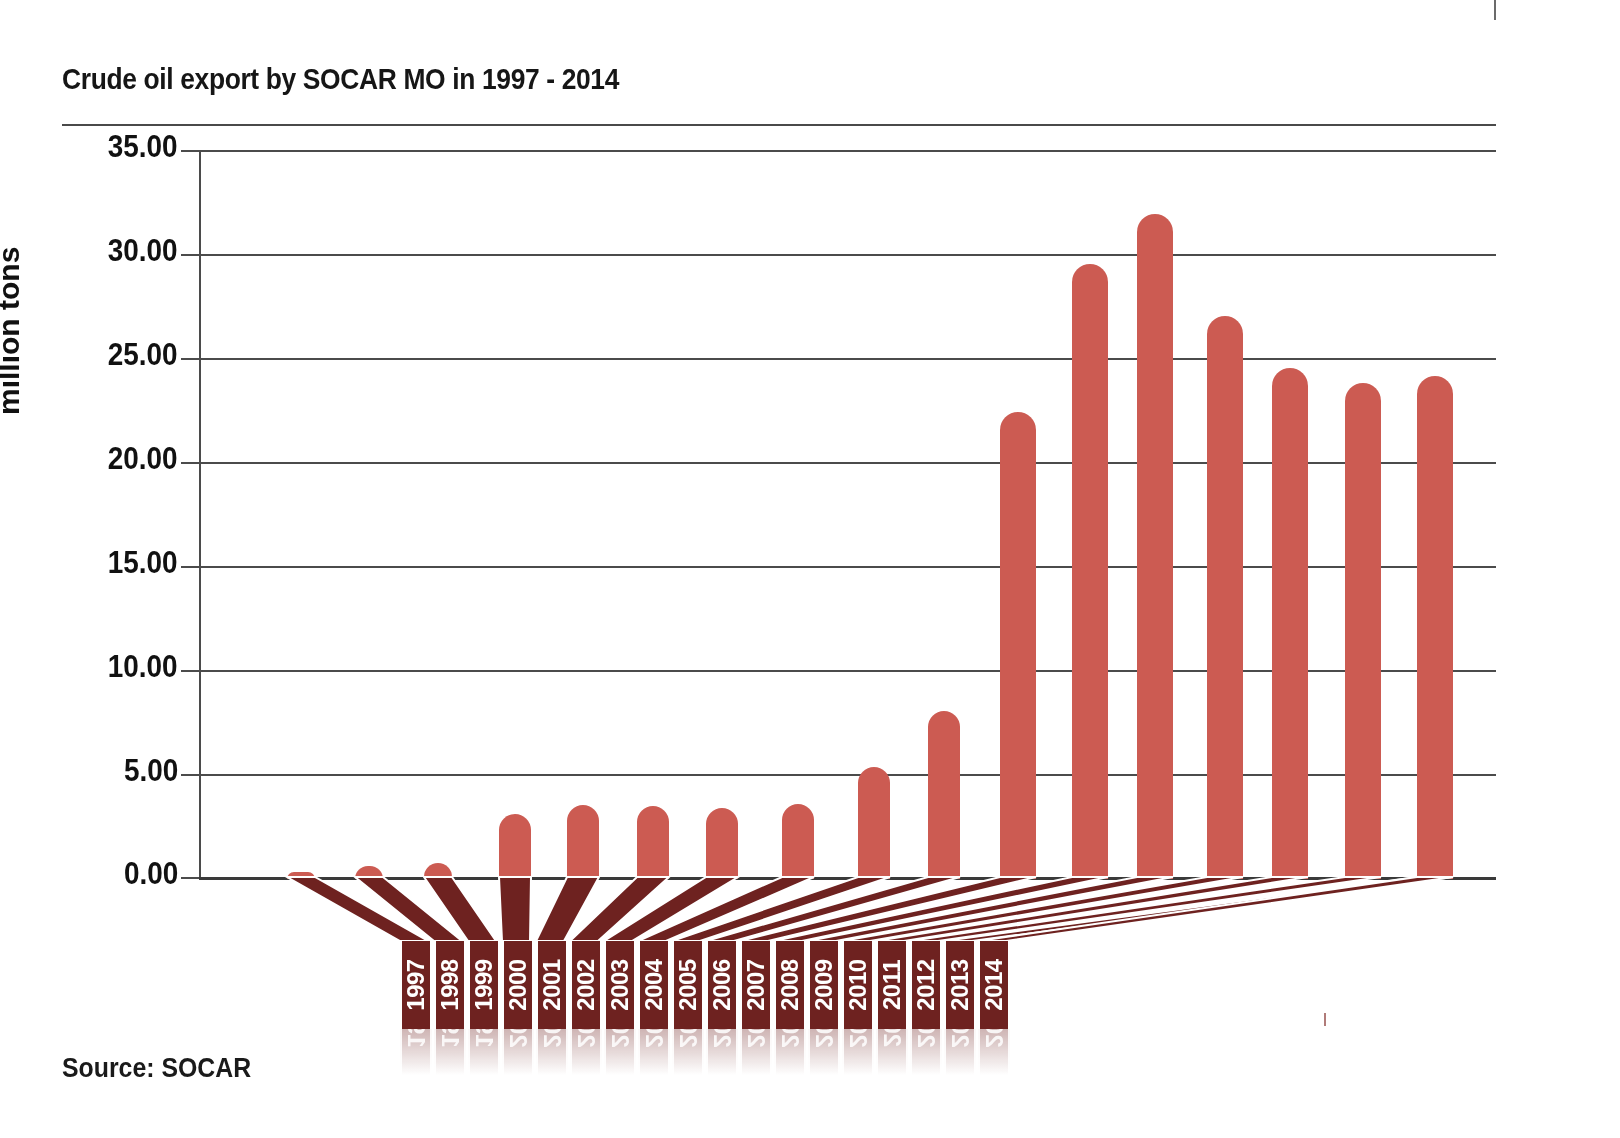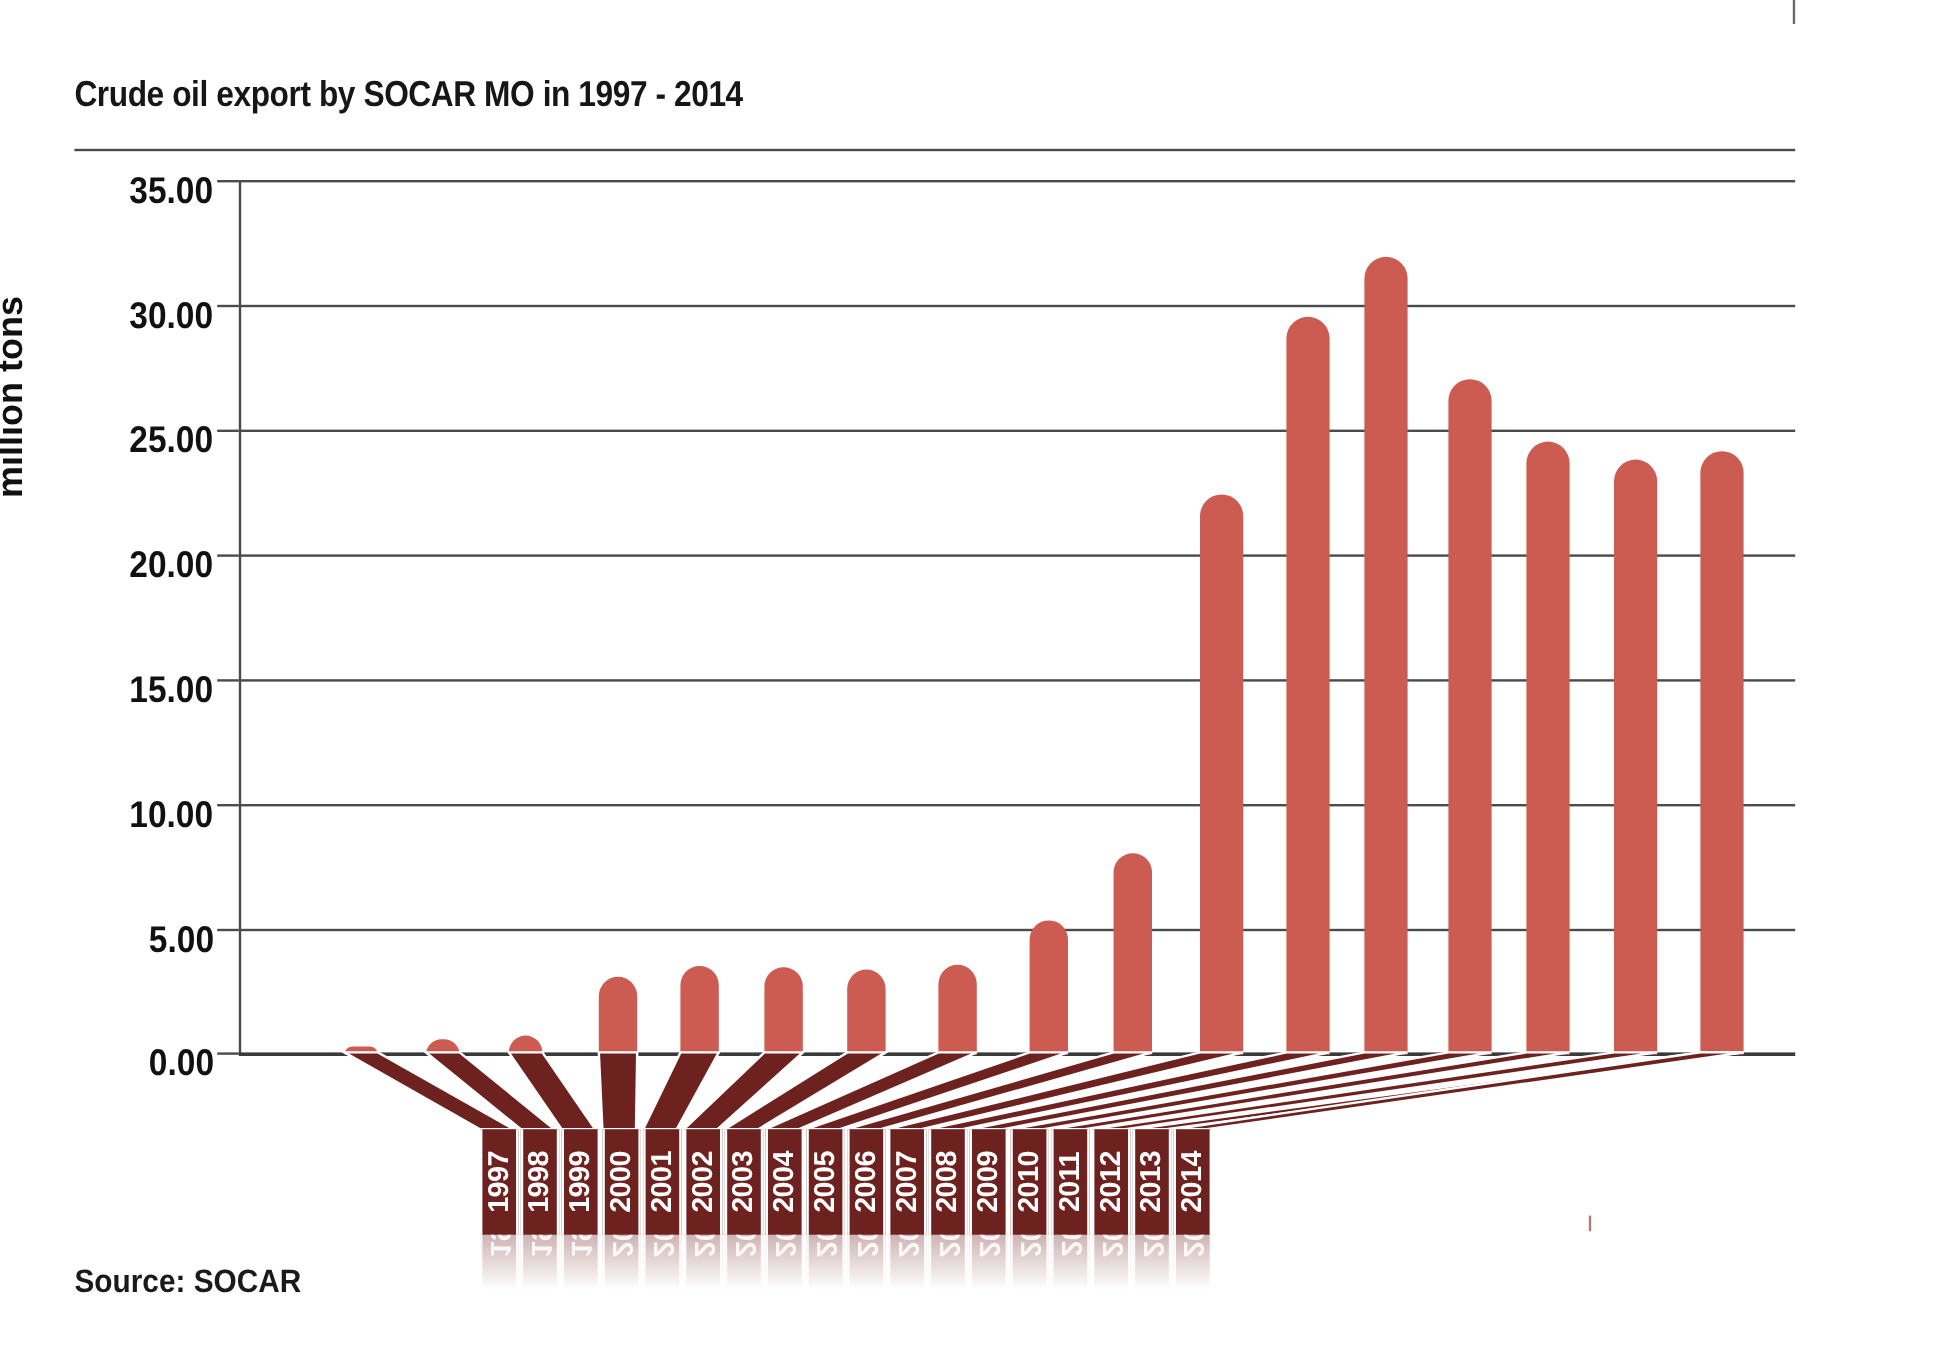--- a/index.html
+++ b/index.html
@@ -50,21 +50,21 @@
   .ylabel{
     position:absolute;
     right:0;
     text-align:right;
     font-size:31px;font-weight:bold;
     color:#111;
     transform:scaleX(0.9);
     transform-origin:right center;
     white-space:nowrap;
   }
-  .ylabels-wrap{position:absolute;left:0;top:12px;width:178px;height:870px;}
+  .ylabels-wrap{position:absolute;left:0;top:0;width:178px;height:870px;}
 
   
   .axis-title{
     position:absolute;
     left:-8px;top:415px;
     width:300px;
     font-size:30px;font-weight:bold;
     color:#111;
     transform:rotate(-90deg);
     transform-origin:left top;

